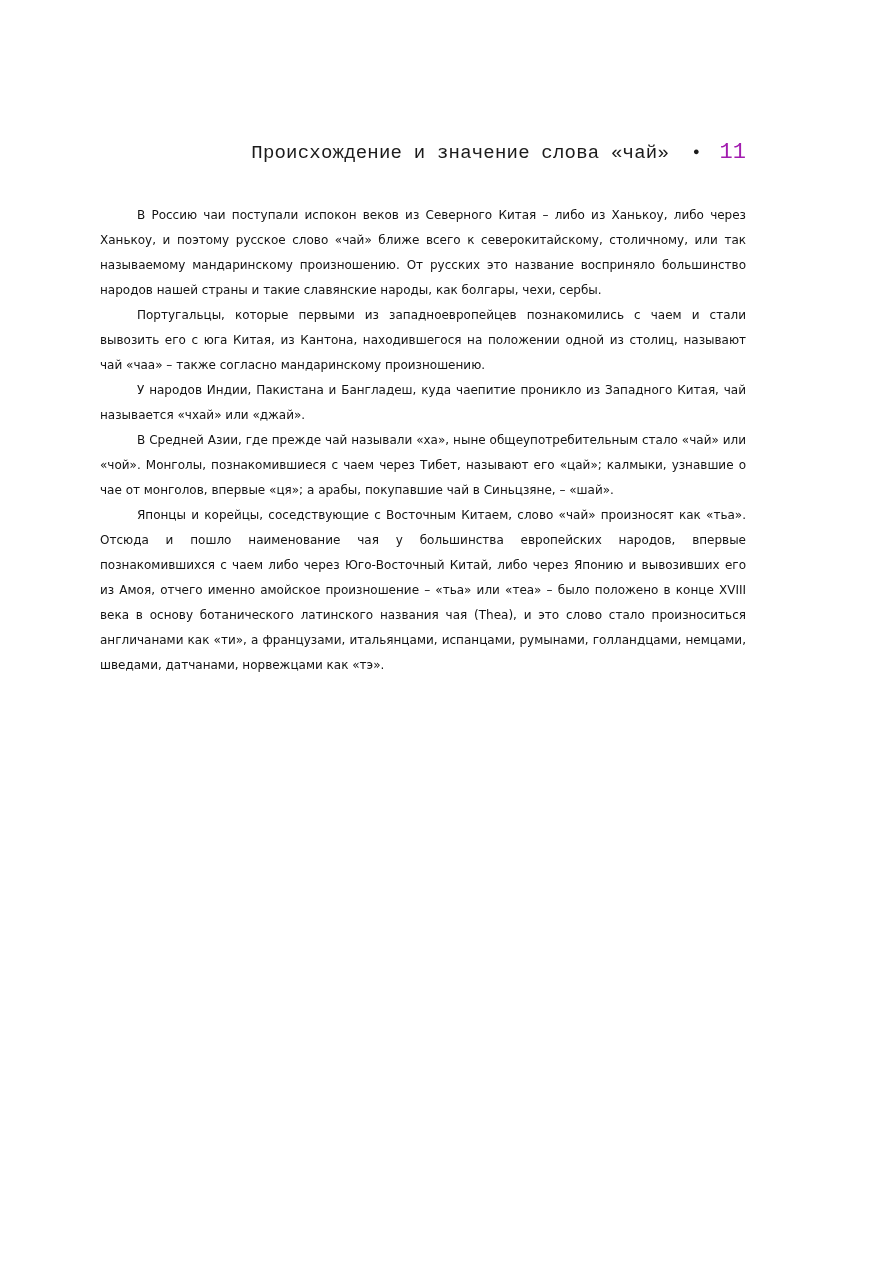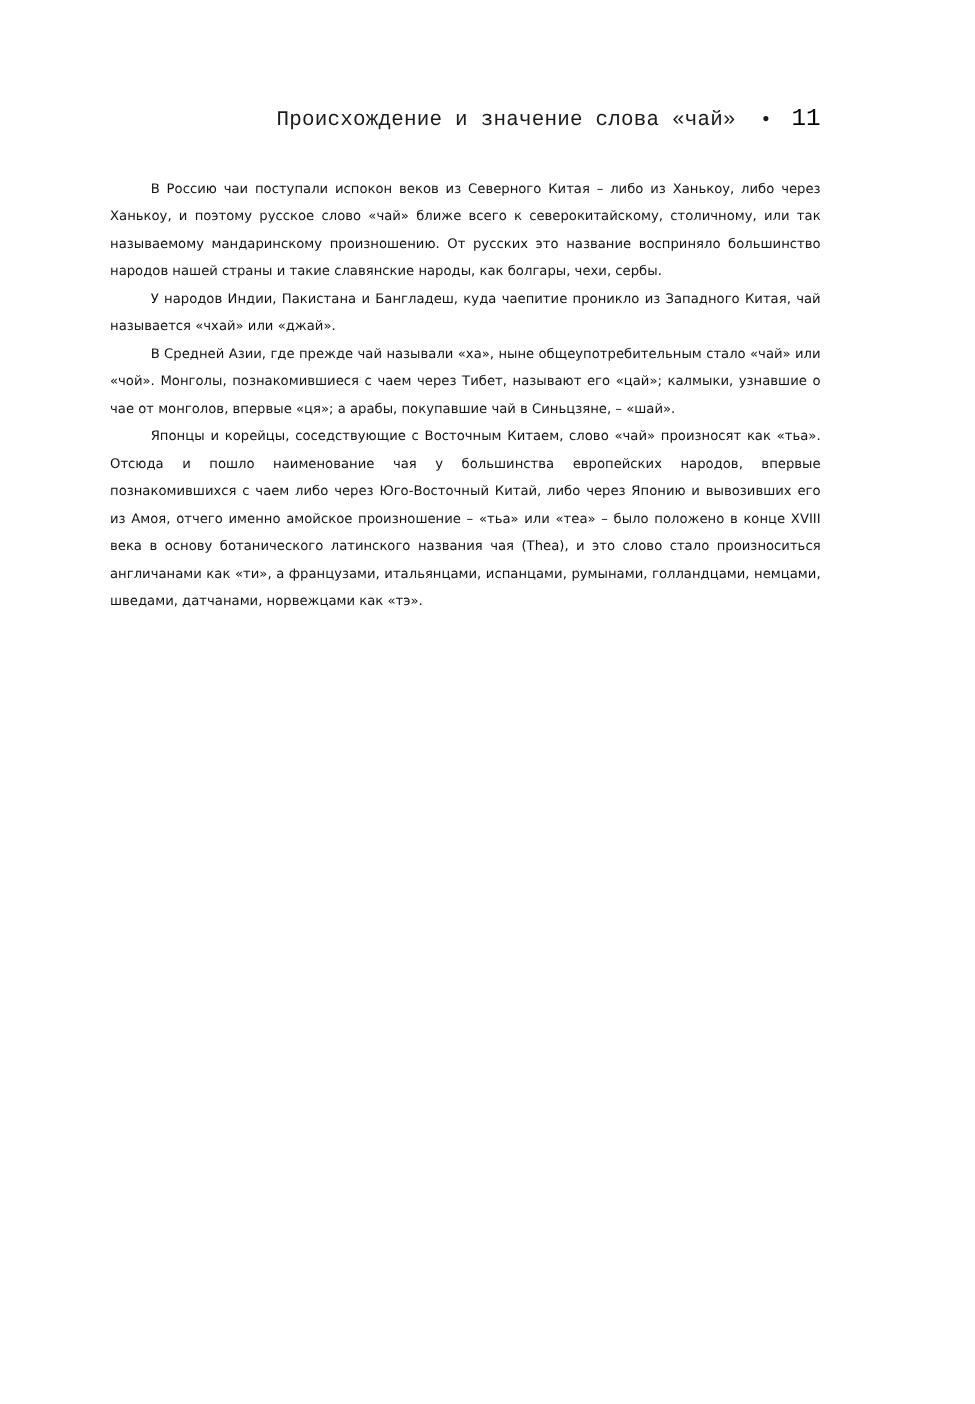--- a/index.html
+++ b/index.html
@@ -35,21 +35,22 @@
   }
   .header-bullet {
     font-size: 11px;
     margin: 0 20px 0 24px;
     position: relative;
     top: -3px;
     color: #1b1b1b;
   }
   .page-number {
     font-size: 22px;
-    color: #000000;
+    color: #a21caf;
+    margin-top: 44px;
   }
   .body-text {
     margin-top: 38px;
     font-family: "DejaVu Sans", "Liberation Sans", sans-serif;
     font-size: 12px;
     line-height: 25px;
     color: #121212;
     text-align: justify;
     hyphens: auto;
     -webkit-hyphens: auto;
@@ -67,19 +68,20 @@
   <div class="content">
 
     <div class="running-header">
       <span class="header-title">Происхождение и значение слова «чай»</span>
       <span class="header-bullet">●</span>
       <span class="page-number">11</span>
     </div>
 
     <div class="body-text">
       <p>В Россию чаи поступали испокон веков из Северного Китая – либо из Ханькоу, либо через Ханькоу, и поэтому русское слово «чай» ближе всего к северокитайскому, столичному, или так называемому мандаринскому произношению. От русских это название восприняло большинство народов нашей страны и такие славянские народы, как болгары, чехи, сербы.</p>
+      <p>Португальцы, которые первыми из западноевропейцев познакомились с чаем и стали вывозить его с юга Китая, из Кантона, находившегося на положении одной из столиц, называют чай «чаа» – также согласно мандаринскому произношению.</p>
       <p>У народов Индии, Пакистана и Бангладеш, куда чаепитие проникло из Западного Китая, чай называется «чхай» или «джай».</p>
       <p>В Средней Азии, где прежде чай называли «ха», ныне общеупотребительным стало «чай» или «чой». Монголы, познакомившиеся с чаем через Тибет, называют его «цай»; калмыки, узнавшие о чае от монголов, впервые «ця»; а арабы, покупавшие чай в Синьцзяне, – «шай».</p>
       <p>Японцы и корейцы, соседствующие с Восточным Китаем, слово «чай» произносят как «тьа». Отсюда и пошло наименование чая у большинства европейских народов, впервые познакомившихся с чаем либо через Юго-Восточный Китай, либо через Японию и вывозивших его из Амоя, отчего именно амойское произношение – «тьа» или «теа» – было положено в конце XVIII века в основу ботанического латинского названия чая (Thea), и это слово стало произноситься англичанами как «ти», а французами, итальянцами, испанцами, румынами, голландцами, немцами, шведами, датчанами, норвежцами как «тэ».</p>
     </div>
 
   </div>
 </div>
 
 </body></html>

